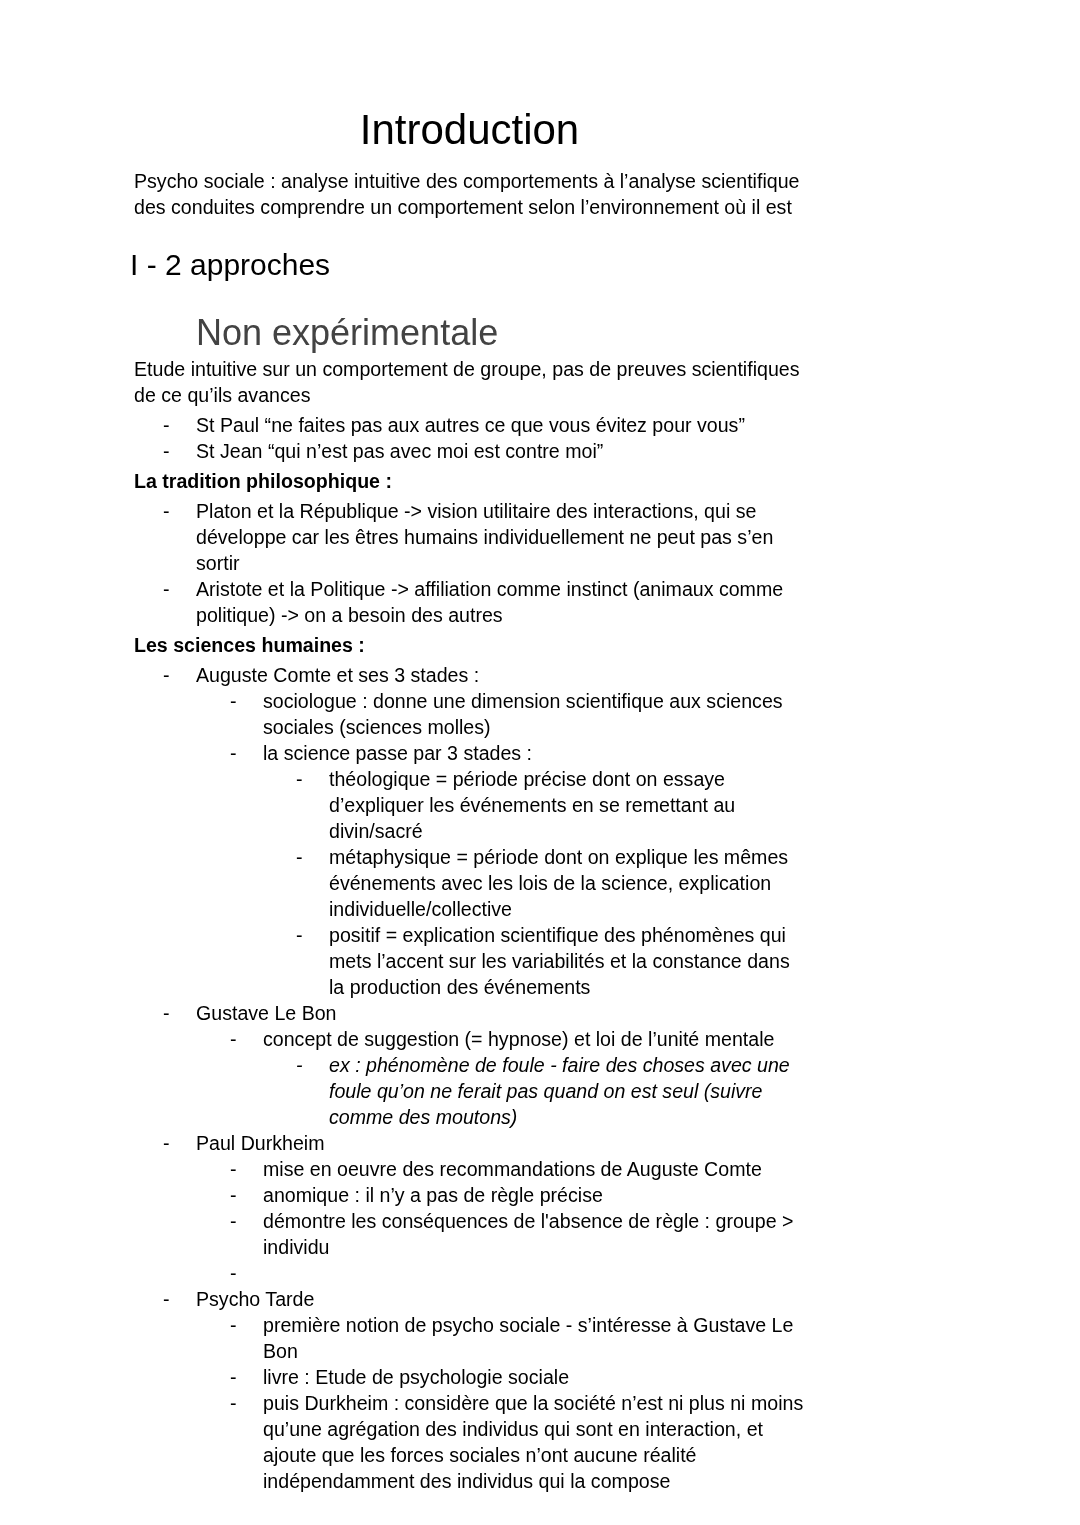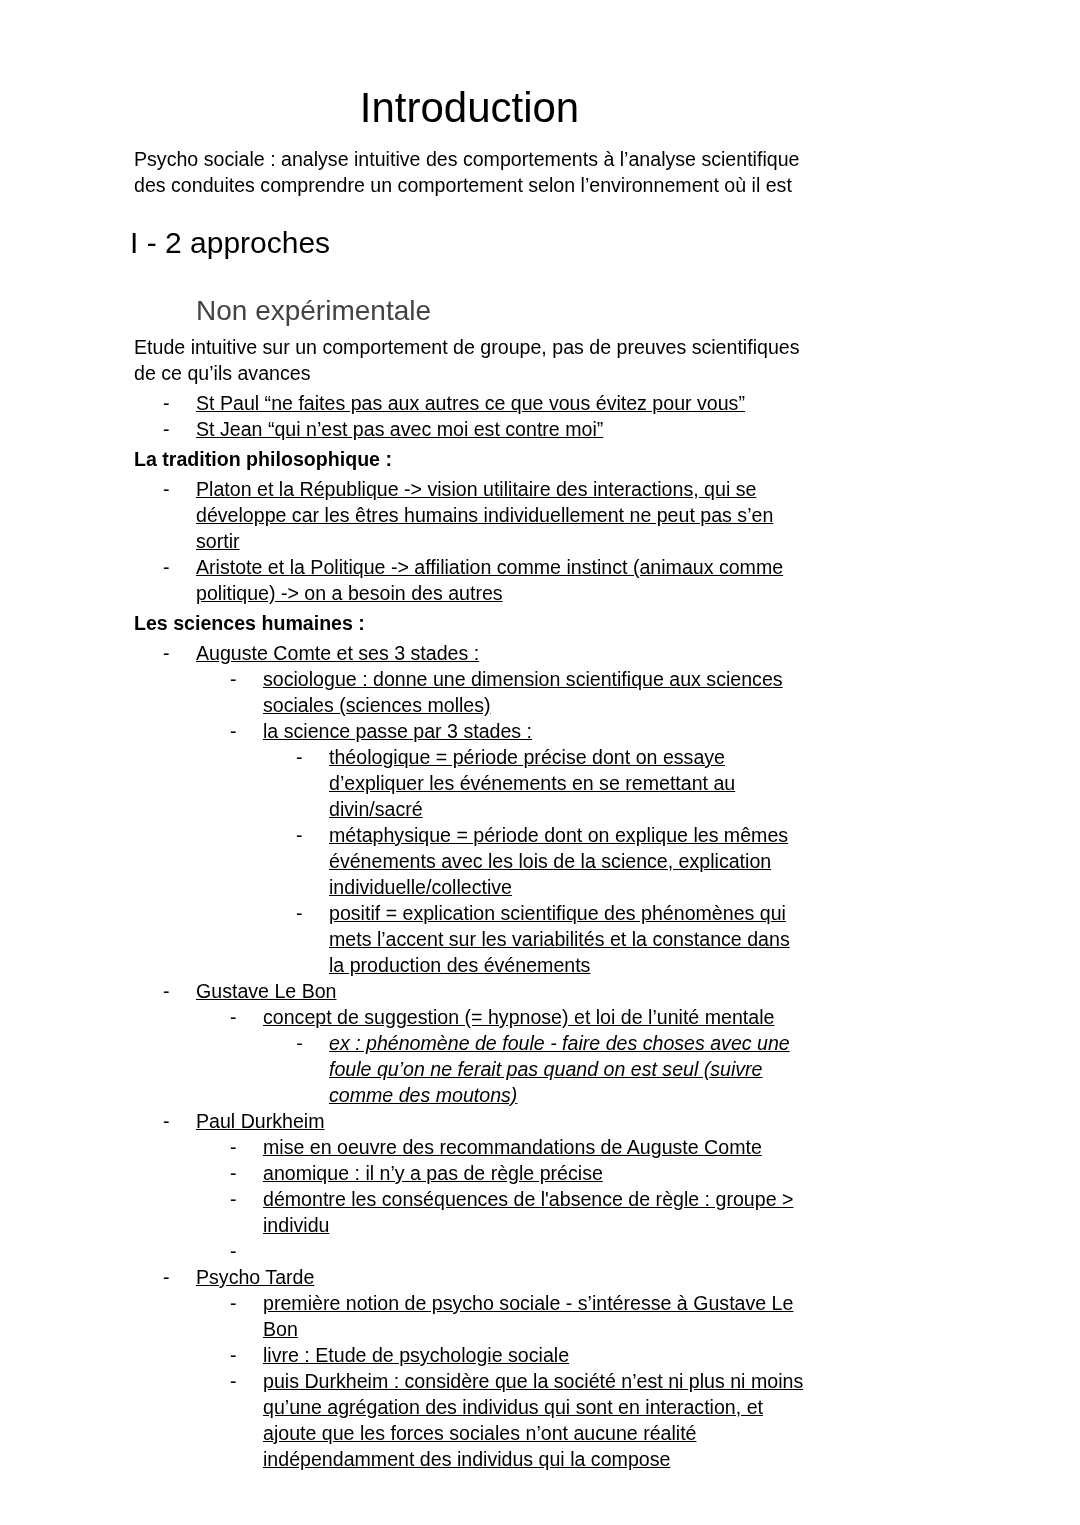--- a/index.html
+++ b/index.html
@@ -10,21 +10,21 @@
   body {
     width: 1080px;
     height: 1525px;
     font-family: "Liberation Sans", sans-serif;
     color: #000000;
     overflow: hidden;
   }
   .doc {
     box-sizing: border-box;
     width: 937px;
-    padding: 84px 128px 0 130px;
+    padding: 106px 128px 0 130px;
   }
   .doc-title {
     font-size: 42px;
     font-weight: 400;
     line-height: 48px;
     text-align: center;
     margin: 0 0 14px 0;
     color: #000000;
   }
   .body-text {
@@ -34,37 +34,37 @@
   }
   .bold { font-weight: 700; }
   .heading-2 {
     font-size: 30px;
     font-weight: 400;
     line-height: 38px;
     margin: 26px 0 7px 0;
     color: #000000;
   }
   .heading-3 {
-    font-size: 28px;
+    font-size: 36px;
     font-weight: 400;
     line-height: 30px;
     margin: 34px 0 8px 66px;
     color: #434343;
   }
   .li {
     display: flex;
     font-size: 19.6px;
     line-height: 26px;
     margin: 0;
   }
   .li .marker {
     flex: none;
     width: 33px;
   }
-  .li .li-text { flex: 1 1 auto; text-decoration: underline; }
+  .li .li-text { flex: 1 1 auto; }
   .lvl1 { padding-left: 33px; }
   .lvl2 { padding-left: 100px; }
   .lvl3 { padding-left: 166px; }
   .italic { font-style: italic; }
 </style>
 </head>
 <body>
 
 <div class="doc">
 

